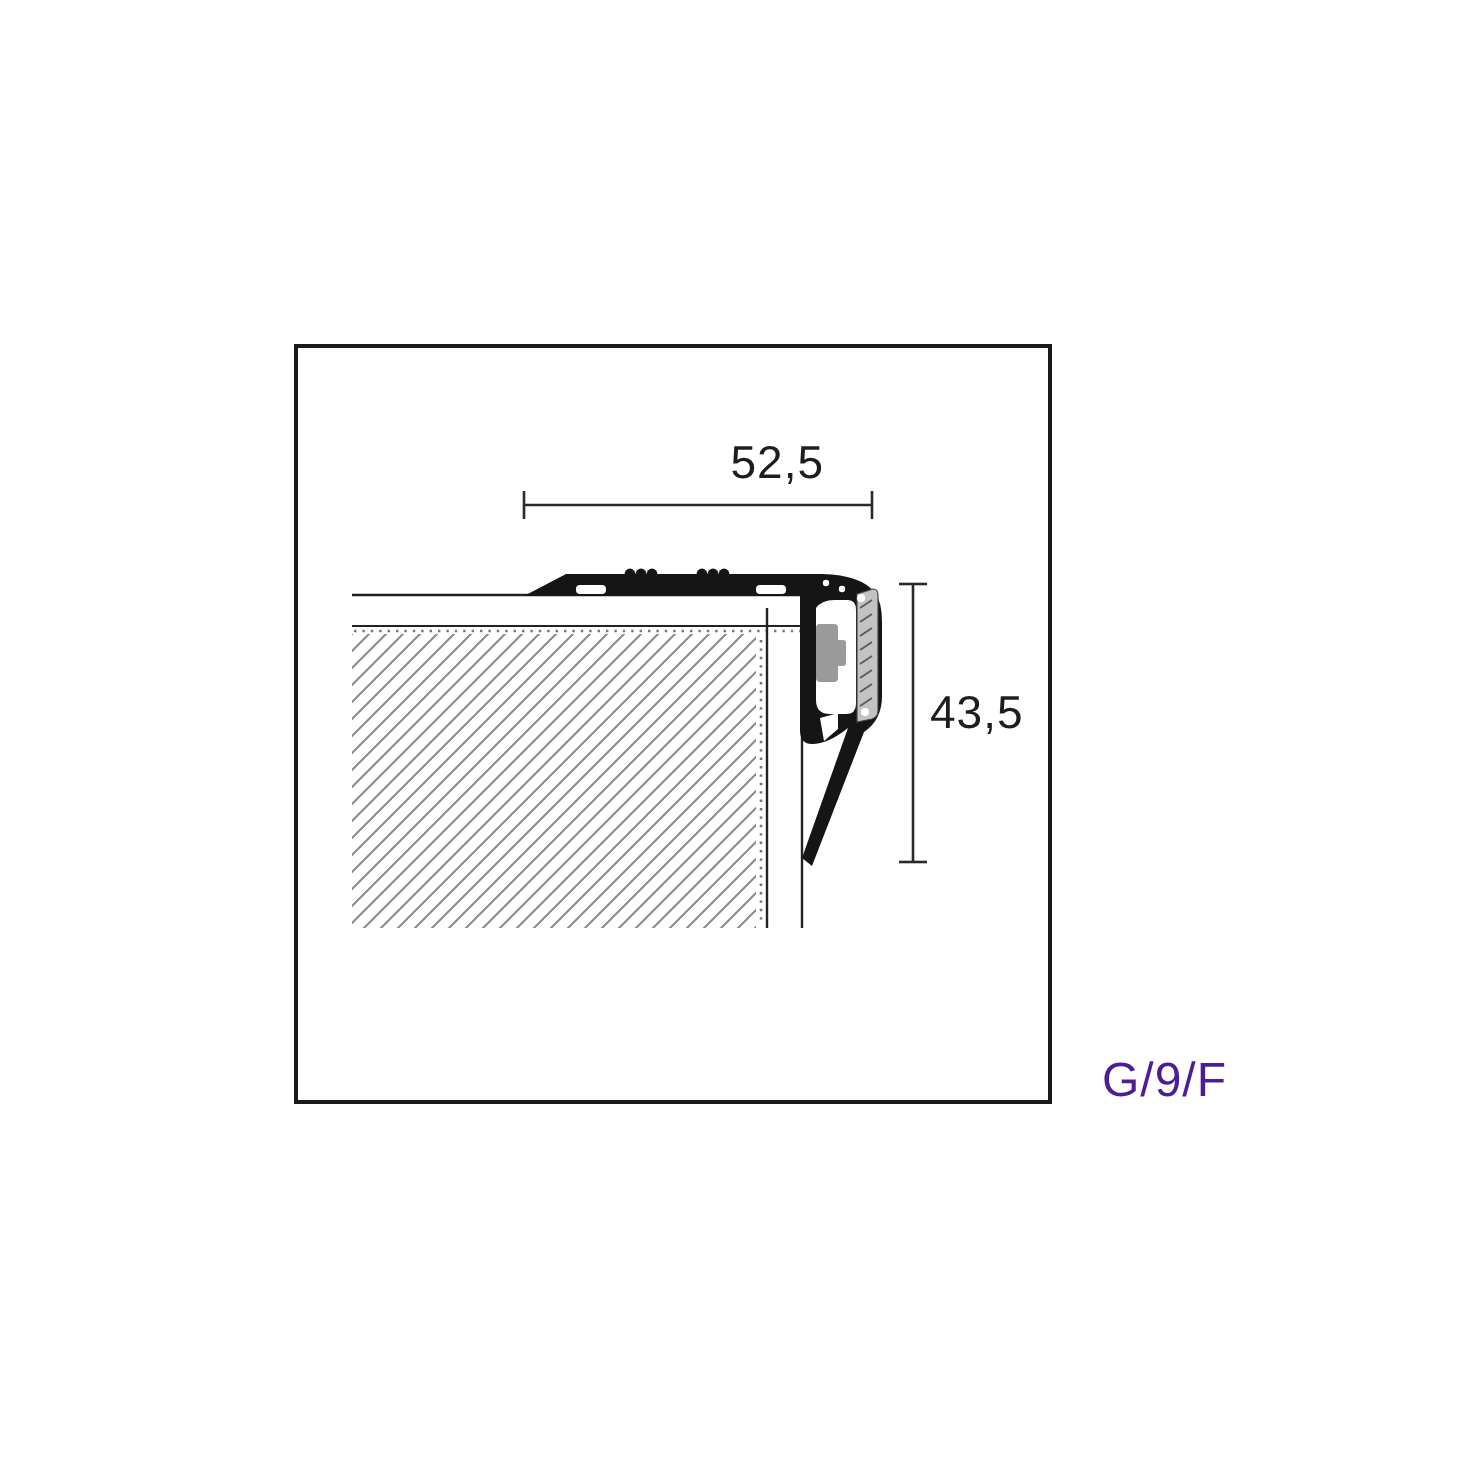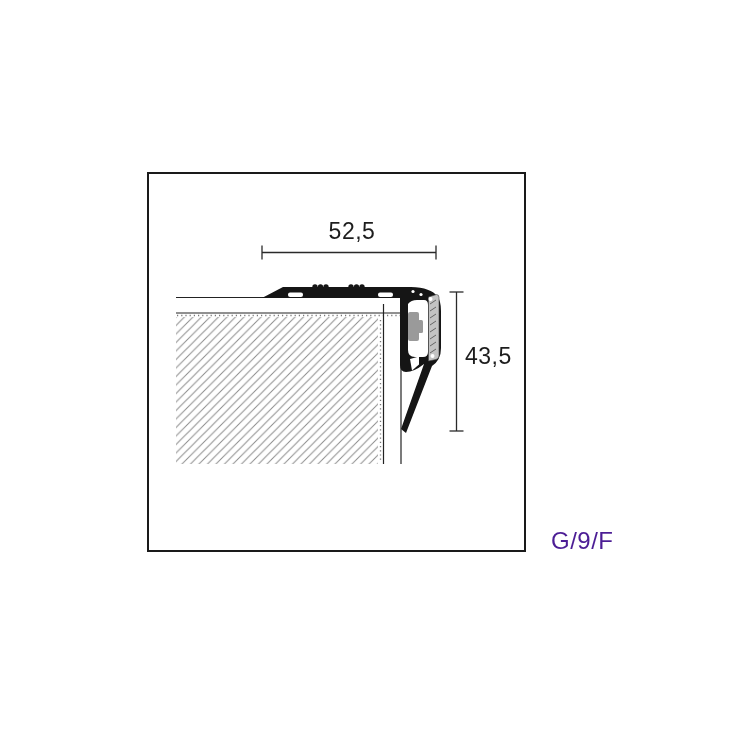--- a/index.html
+++ b/index.html
@@ -10,21 +10,21 @@
   .canvas{position:absolute;left:0;top:0;width:735px;height:735px;}
   .drawing-box{
     position:absolute;left:147px;top:172px;width:375px;height:376px;
     border:2px solid #1a1a1a;background:#ffffff;
   }
   svg.draw{position:absolute;left:0;top:0;width:735px;height:735px;}
   .dim-label{
     position:absolute;color:#1d1d1d;font-size:23px;line-height:1.1;
     letter-spacing:0.5px;white-space:nowrap;
   }
-  .dim-label.h{left:292px;top:219px;width:120px;text-align:center;}
+  .dim-label.h{left:292px;top:219px;width:120px;text-align:right;}
   .dim-label.v{left:465px;top:344px;}
   .code-label{
     position:absolute;left:551px;top:528px;color:#4c1d95;font-size:24px;
     line-height:1.1;letter-spacing:0.5px;white-space:nowrap;
   }
 </style>
 </head>
 <body>
 
 <div class="canvas">

